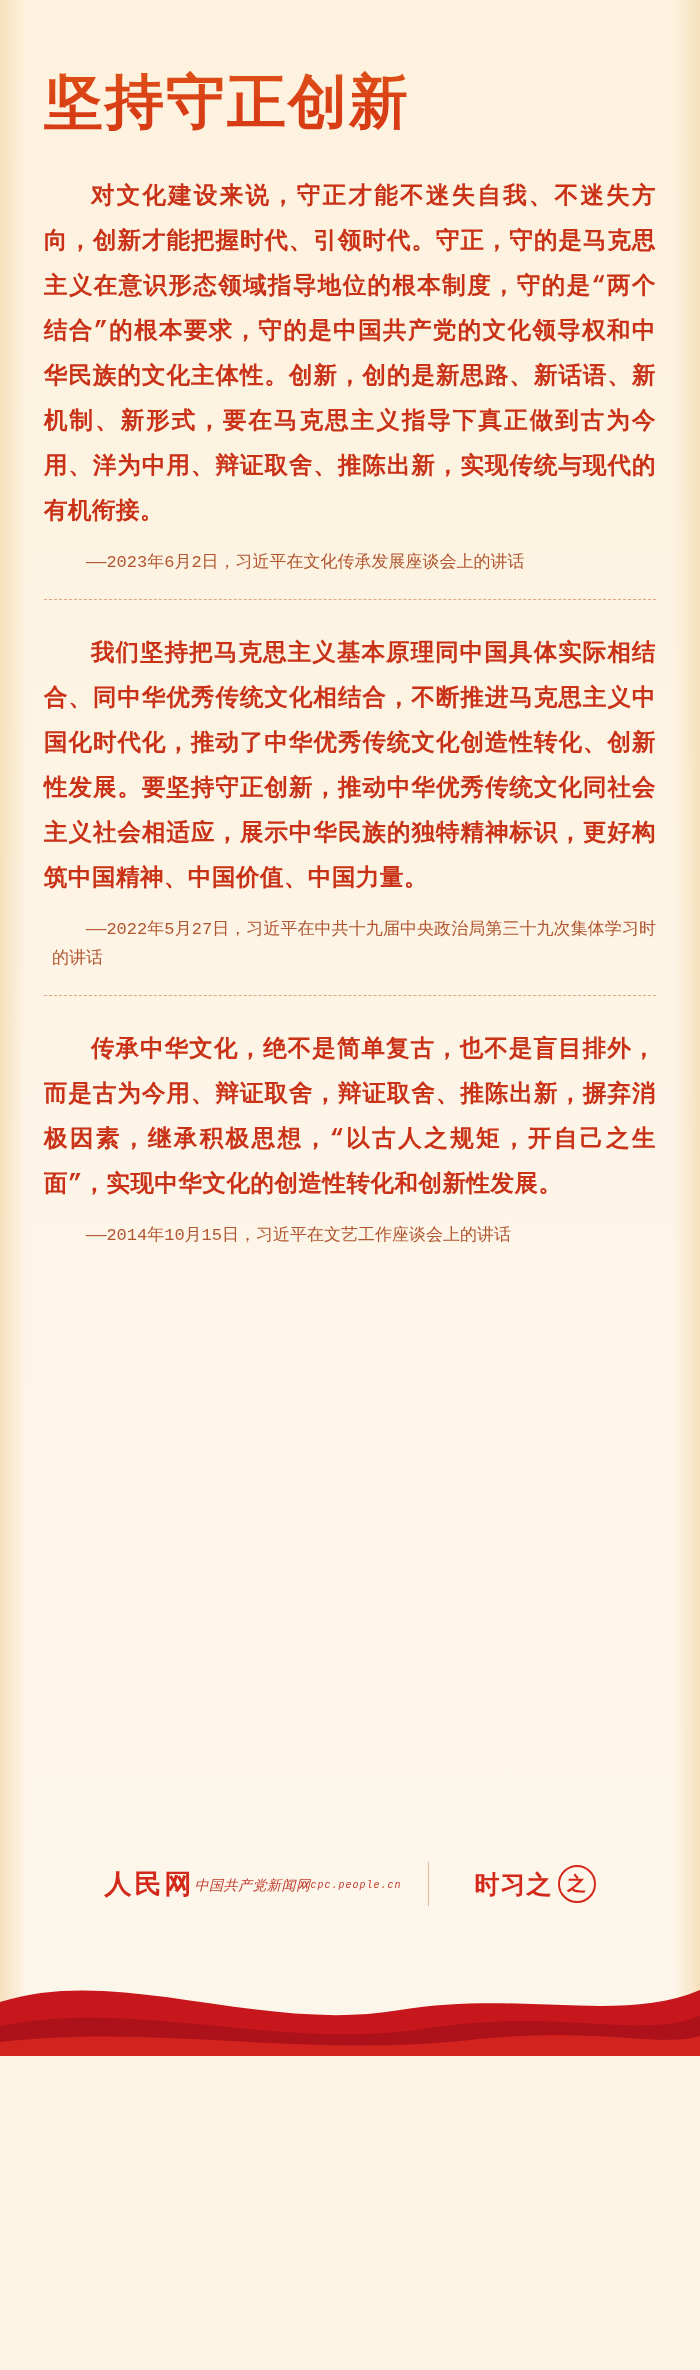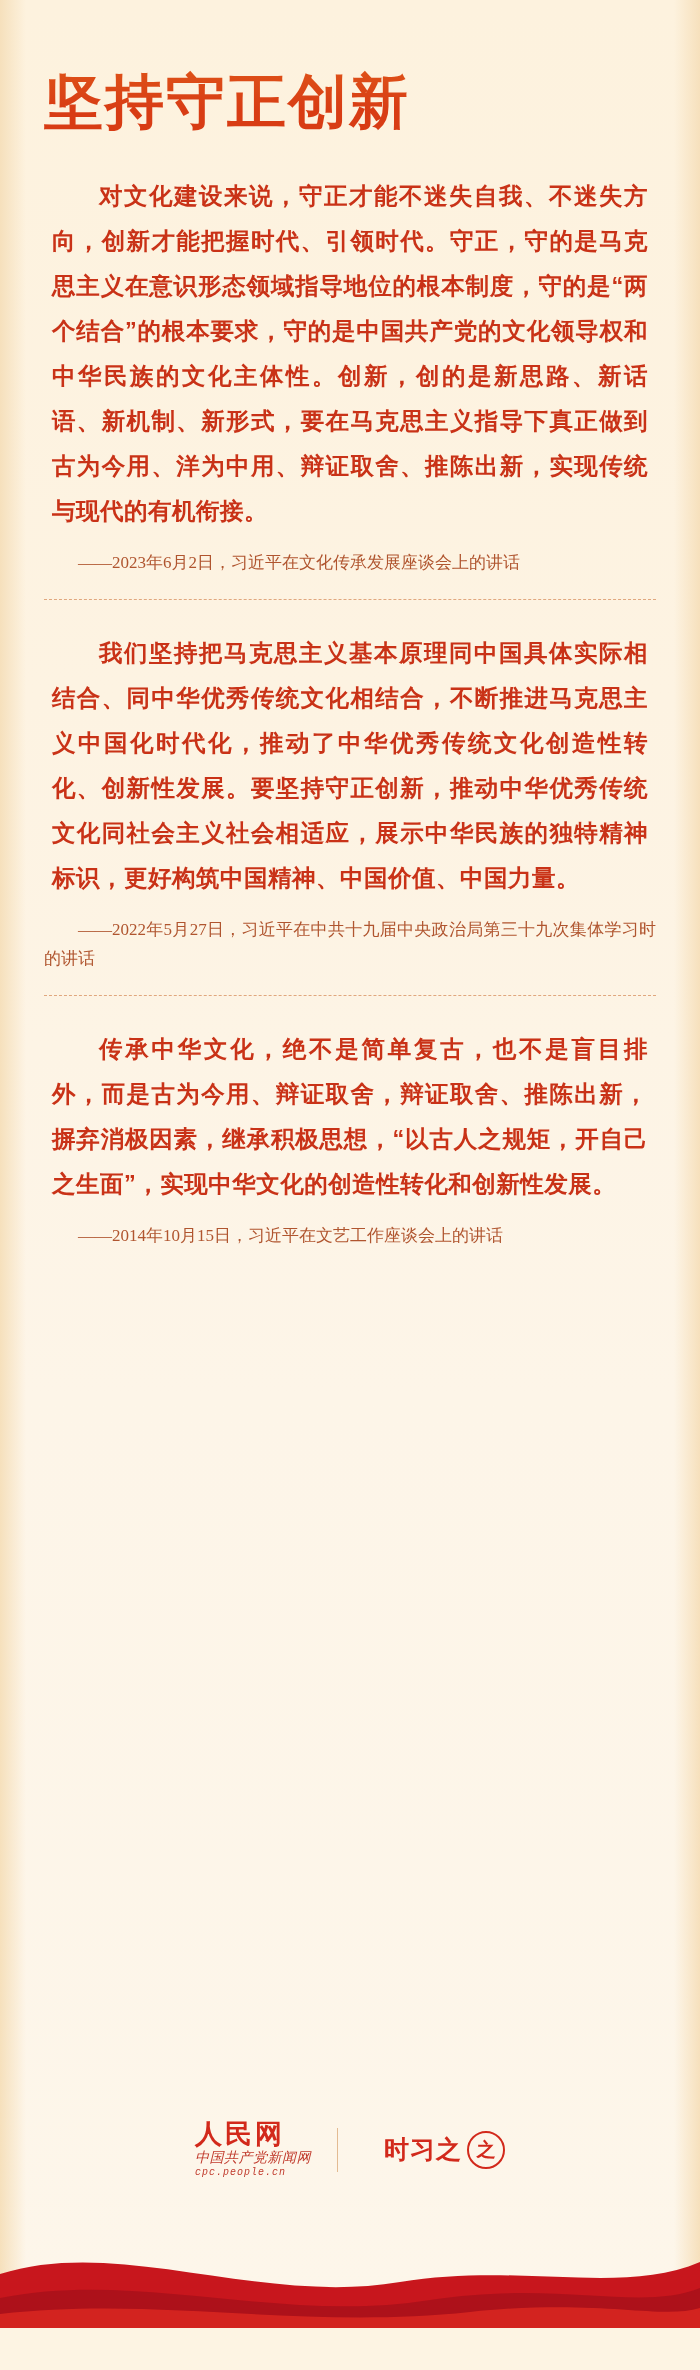--- a/index.html
+++ b/index.html
@@ -9,21 +9,21 @@
   body {
     width: 700px;
     height: 2370px;
     background: #fdf4e3;
     font-family: "Liberation Sans", sans-serif;
     overflow: hidden;
   }
   .page {
     position: relative;
     width: 700px;
-    height: 2328px;
+    height: 2056px;
     background:
       linear-gradient(180deg, #fdf2de 0%, #fdf3e2 30%, #fdf5e8 60%, #fdf6ea 100%);
     box-sizing: border-box;
     overflow: hidden;
   }
   
   .edge-left, .edge-right {
     position: absolute;
     top: 0;
     bottom: 0;
@@ -66,39 +66,39 @@
     margin-top: 36px;
   }
   .quote-block.second {
     margin-top: 30px;
   }
   .quote-block.third {
     margin-top: 30px;
   }
 
   .quote-text {
-    margin: 8px;
+    margin: 0;
     font-size: 23.5px;
     line-height: 45px;
     font-weight: bold;
     color: #c93217;
     text-align: justify;
     text-indent: 2em;
-    font-family: Liberation Sans, sans-serif;
+    font-family: Liberation Mono, monospace;
     letter-spacing: 0.5px;
   }
 
   .attribution {
-    margin: 14px 0 0 0;
+    margin: 14px 0 0 8px;
     font-size: 17px;
     line-height: 29px;
     color: #b0552f;
     text-align: justify;
     text-indent: 2em;
-    font-family: Liberation Serif, serif;
+    font-family: Liberation Mono, monospace;
   }
 
   .divider {
     margin: 22px 0 0 0;
     height: 1px;
     border: 0;
     border-top: 1px dashed #e0a77e;
     background: none;
   }
 
@@ -109,22 +109,21 @@
     right: 0;
     bottom: 150px;
     display: flex;
     align-items: center;
     justify-content: center;
     gap: 26px;
     z-index: 3;
   }
   .logo-people {
     display: flex;
-    flex-direction: column;
-    align-items: flex-start;
+    align-items: center;
     line-height: 1;
   }
   .logo-people .cn {
     font-size: 27px;
     font-weight: bold;
     color: #d2291b;
     letter-spacing: 3px;
     font-family: "Liberation Serif", "DejaVu Serif", serif;
   }
   .logo-people .sub {

